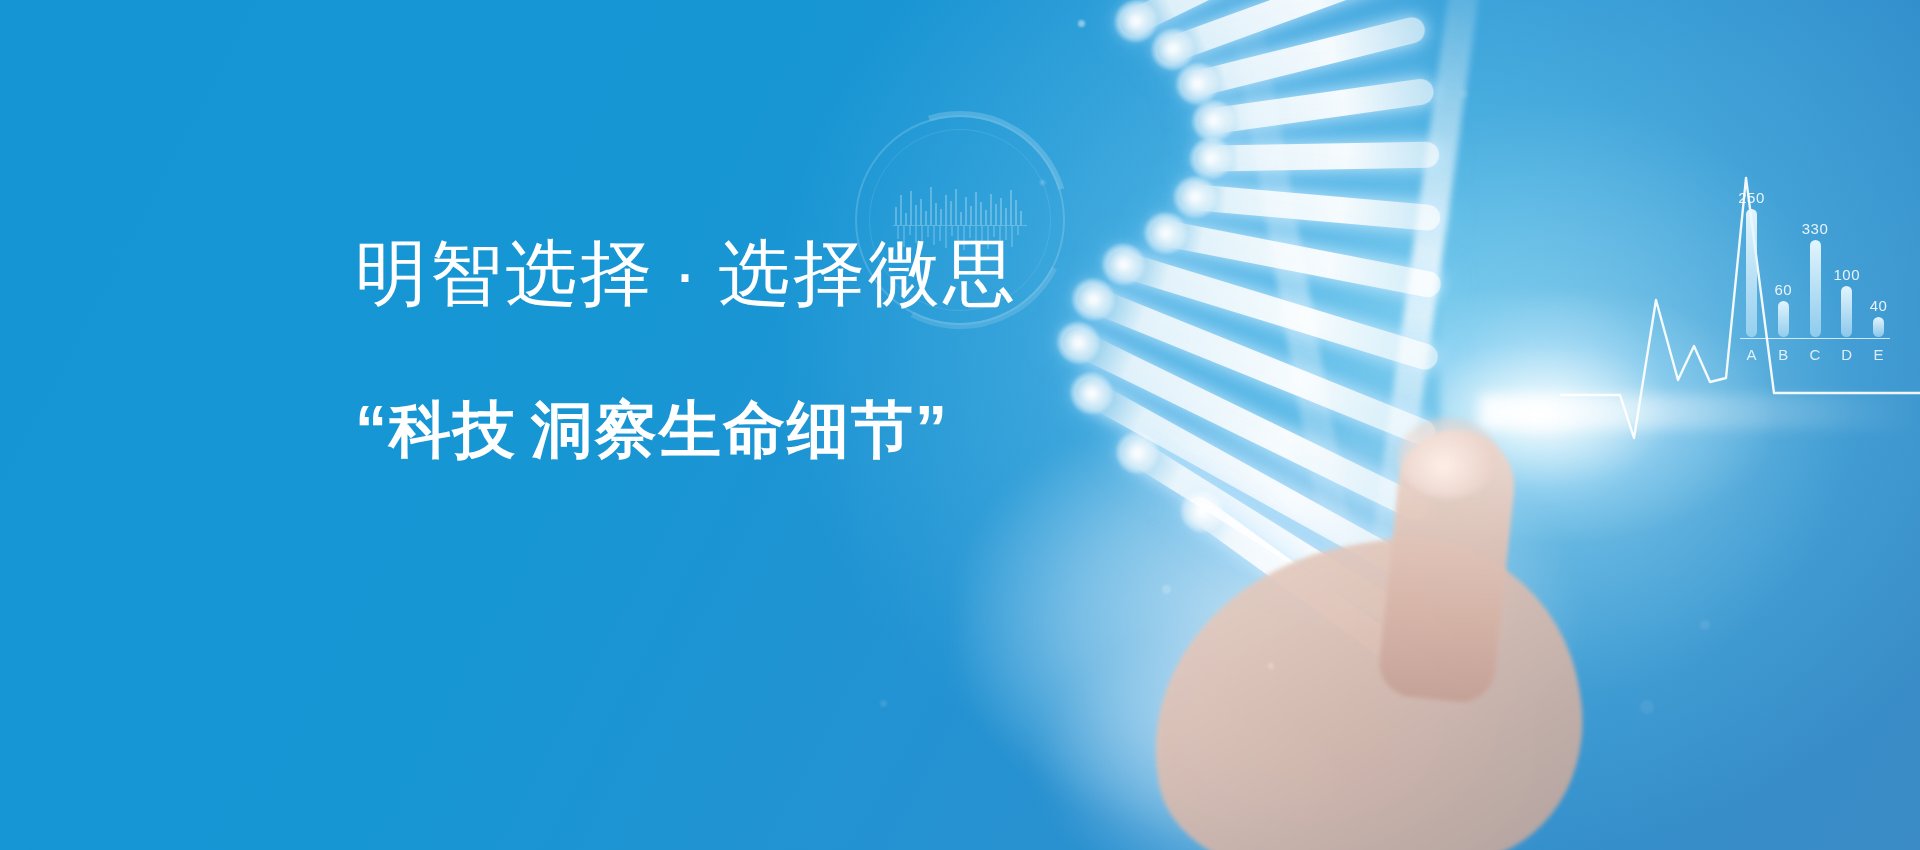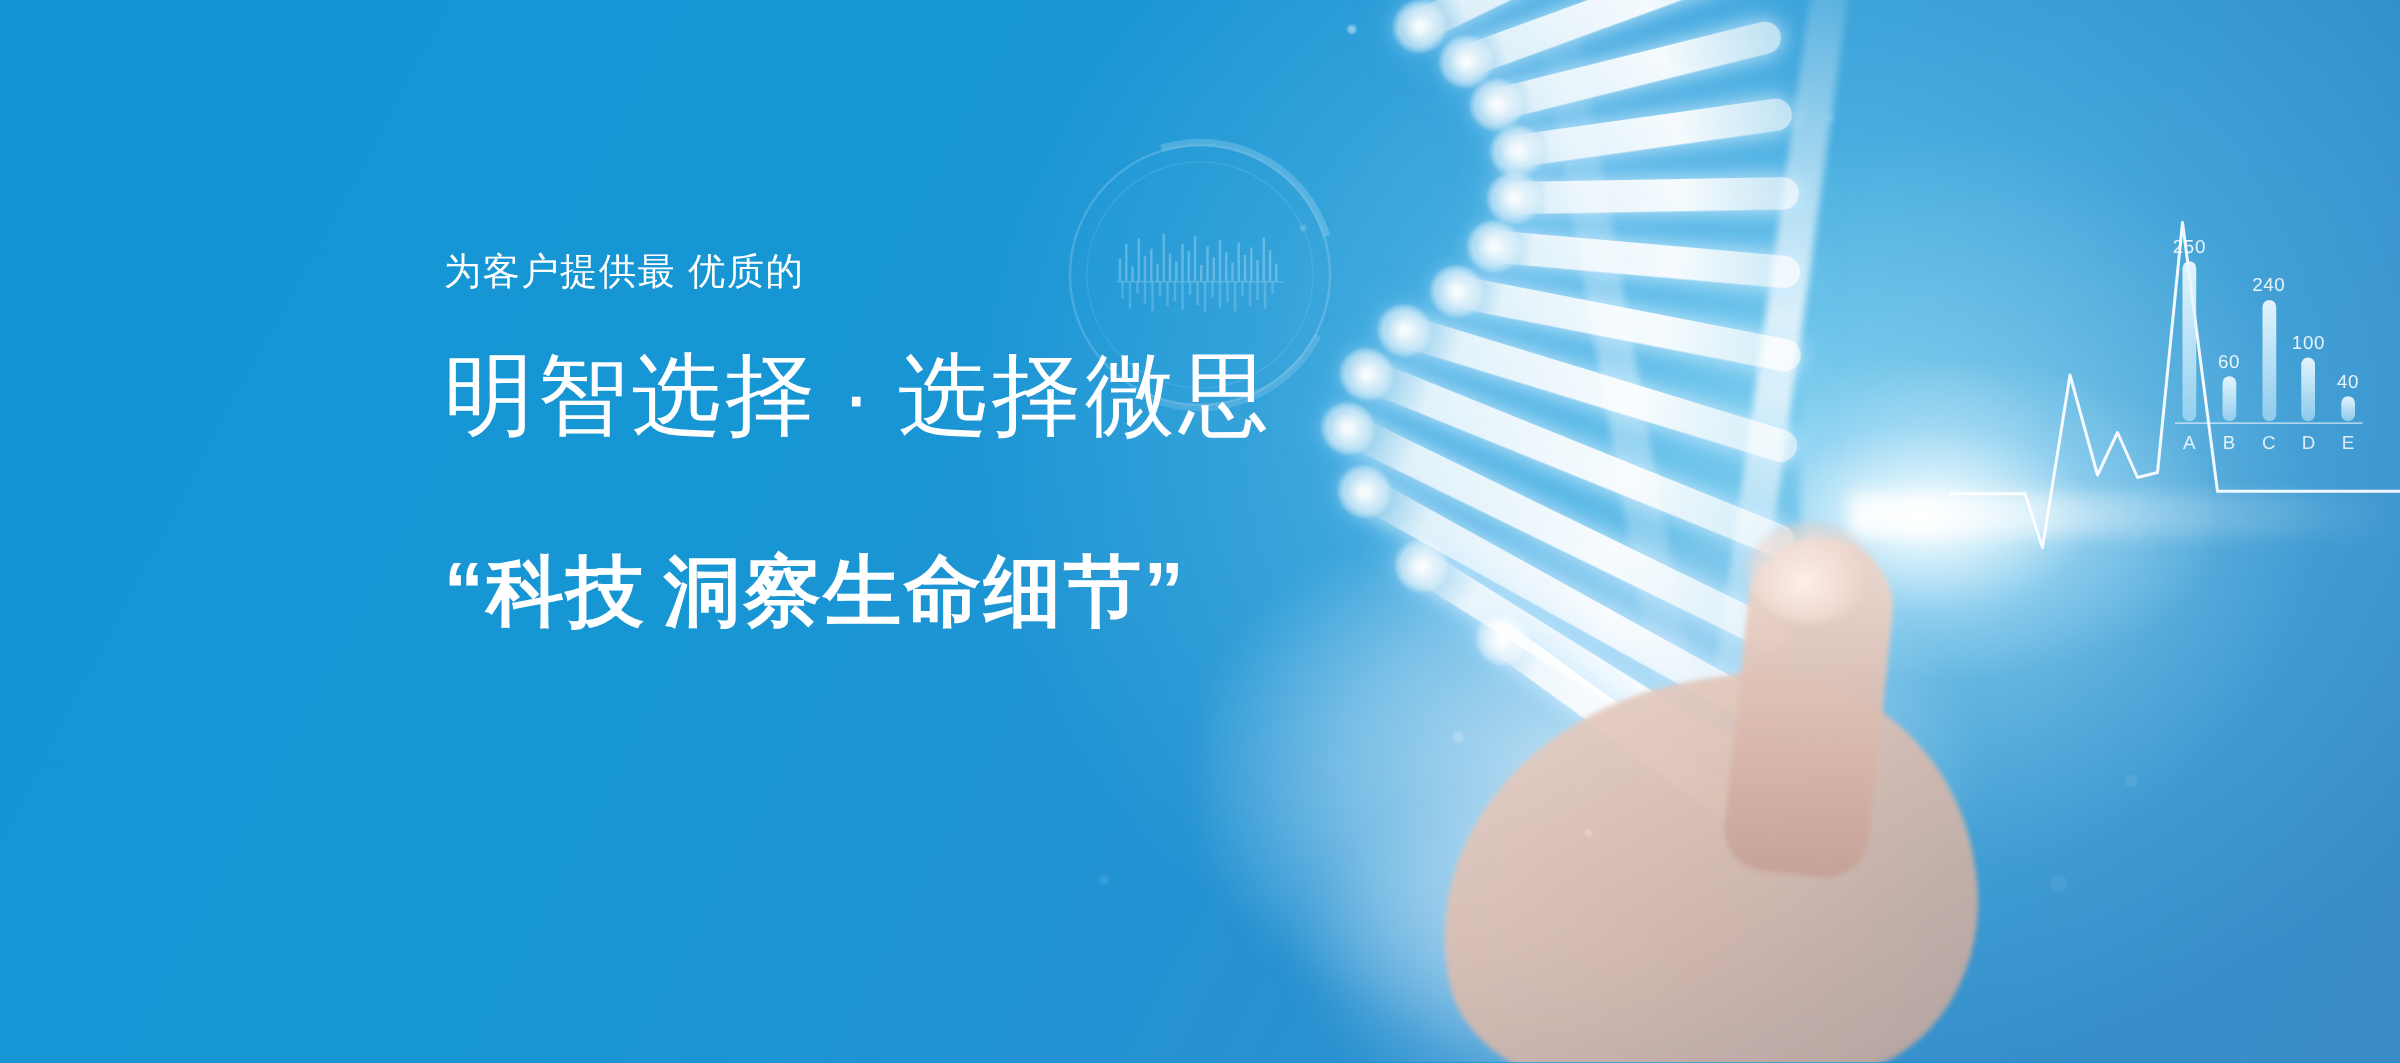--- a/index.html
+++ b/index.html
@@ -242,21 +242,21 @@
 
     <div class="barchart">
       <div class="bc-bars">
         <div class="bc-bar" style="height:128px;">
             <span class="bc-val">250</span>
           </div>
         <div class="bc-bar" style="height:36px;">
             <span class="bc-val">60</span>
           </div>
         <div class="bc-bar" style="height:97px;">
-            <span class="bc-val">240</span>
+            <span class="bc-val">330</span>
           </div>
         <div class="bc-bar" style="height:51px;">
             <span class="bc-val">100</span>
           </div>
         <div class="bc-bar" style="height:20px;">
             <span class="bc-val">40</span>
           </div>
       </div>
       <div class="bc-axis"></div>
       <div class="bc-labels">
@@ -273,21 +273,20 @@
     <div class="dot" style="left:1162px;top:585px;width:9px;height:9px;opacity:.45;"></div>
     <div class="dot" style="left:1268px;top:663px;width:6px;height:6px;opacity:.5;"></div>
     <div class="dot" style="left:1700px;top:620px;width:10px;height:10px;opacity:.18;"></div>
     <div class="dot" style="left:1640px;top:700px;width:14px;height:14px;opacity:.14;"></div>
     <div class="dot" style="left:1460px;top:90px;width:8px;height:8px;opacity:.22;"></div>
     <div class="dot" style="left:880px;top:700px;width:7px;height:7px;opacity:.25;"></div>
   </div>
 
   <div class="content">
 
-    <div class="sub">为客户提供最 优质的</div>
 
     <div class="headline">
       <span>明智选择</span><span class="sep">·</span><span>选择微思</span>
     </div>
 
 
     <div class="quote">
       <span class="qmark">“</span>
         <span class="strong">科技</span>
         <span class="light">洞察生命细节</span>

